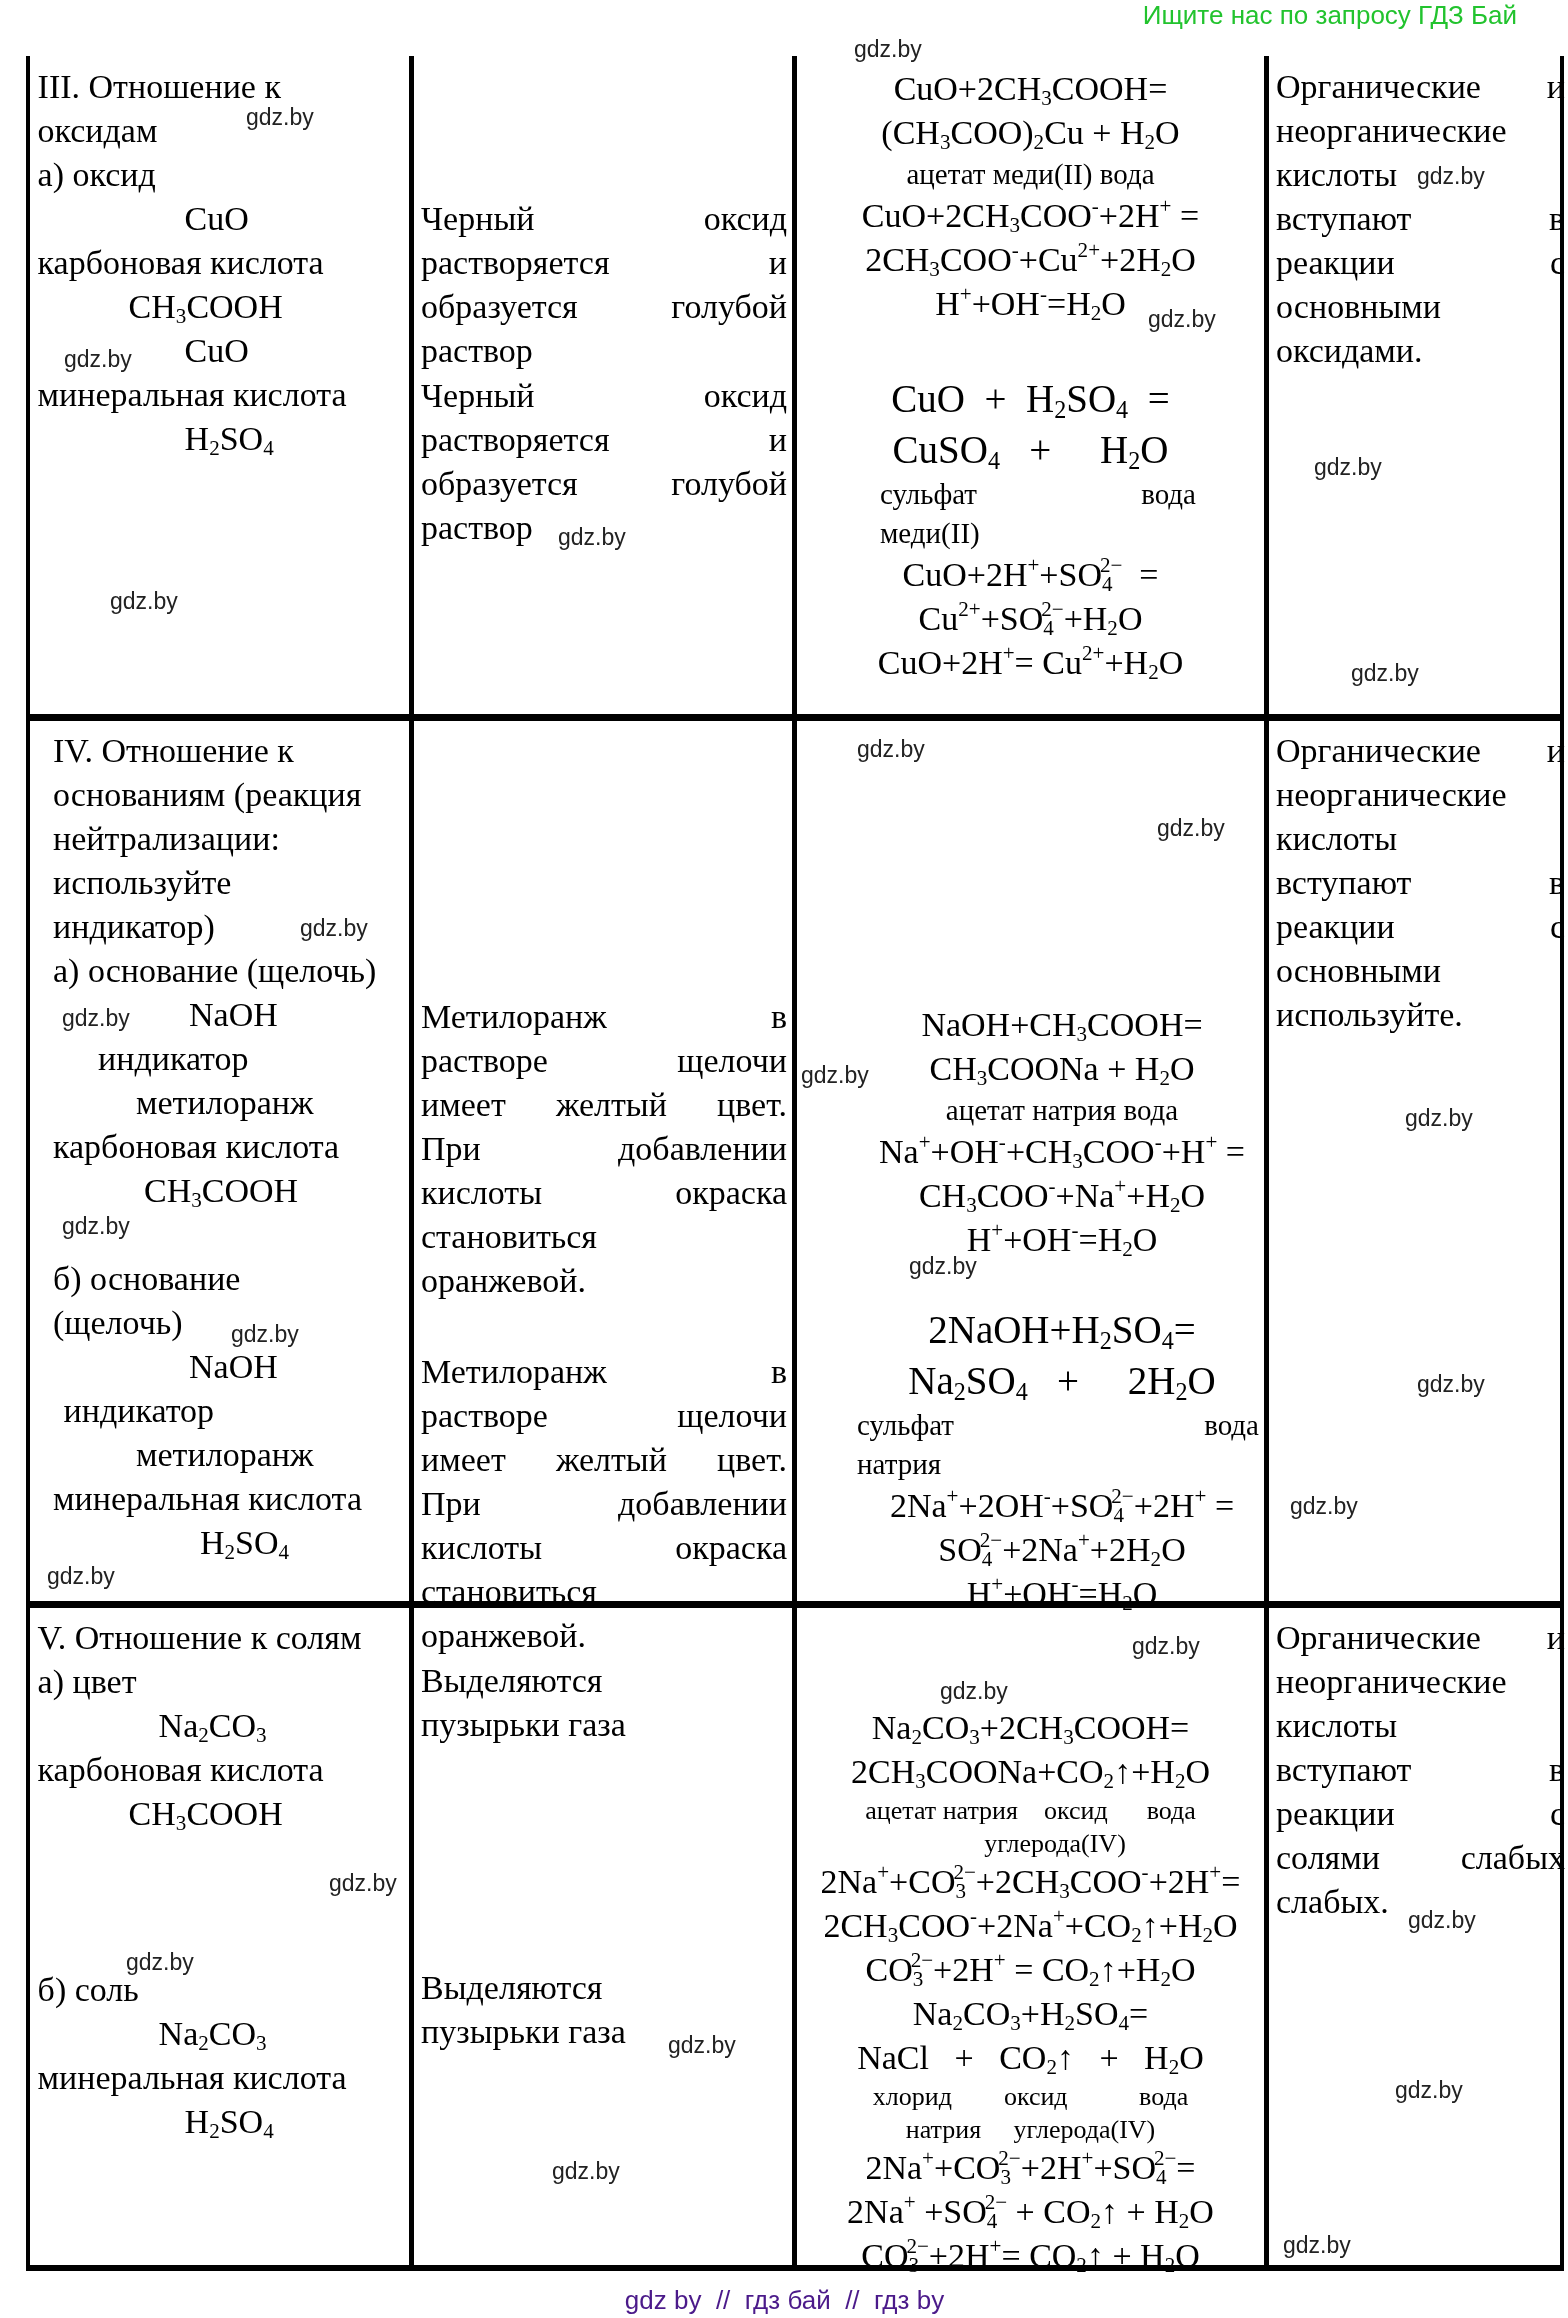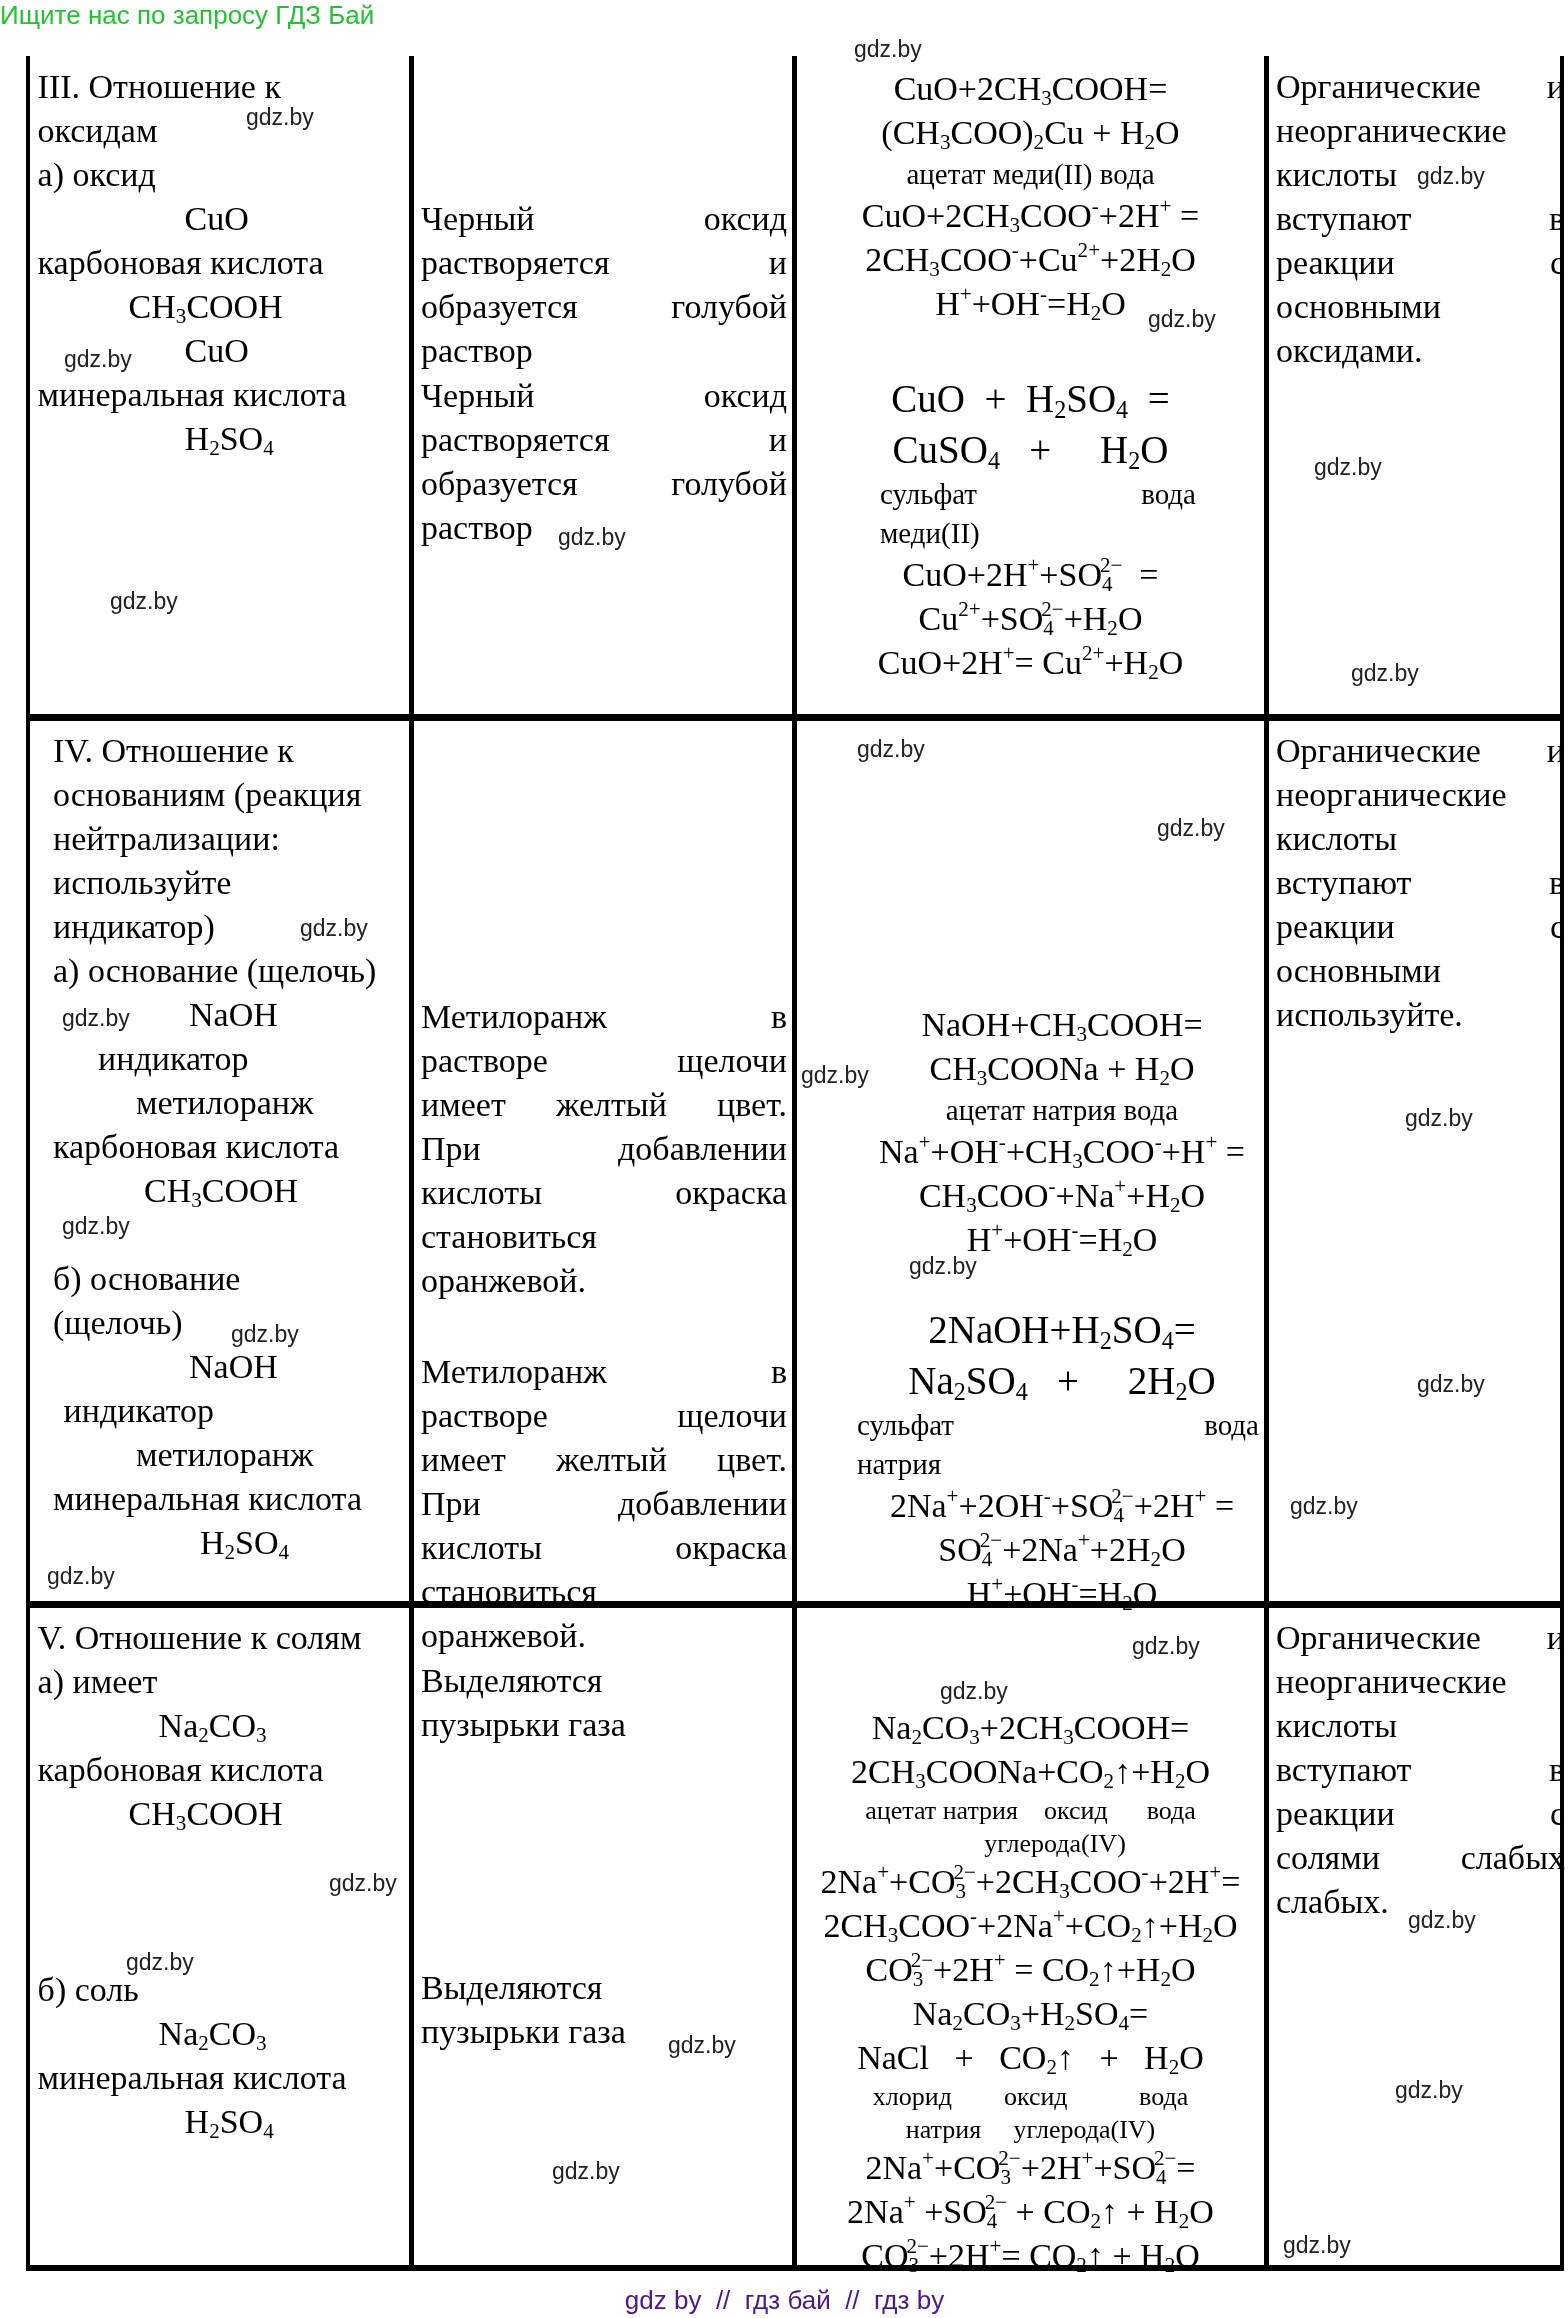--- a/index.html
+++ b/index.html
@@ -1,18 +1,18 @@
 <!DOCTYPE html>
 <html style="font-size:12px"><head>
 <meta charset="utf-8">
 <style>
   html, body { margin:0; padding:0; background:#fff; }
   body { width:1569px; height:2319px; position:relative; overflow:hidden;
          font-family:"Liberation Serif", serif; color:#000; }
-  .hdr { position:absolute; left:0; width:1517px; top:0; height:30px; text-align:left;
+  .hdr { position:absolute; left:0; width:1517px; top:0; height:30px; text-align:right;
          font-family:"Liberation Sans", sans-serif; font-size:26px; color:#22c32e; line-height:30px; }
   .ftr { position:absolute; left:0; width:1569px; top:2283px; height:35px; text-align:center;
          font-family:"Liberation Sans", sans-serif; font-size:26px; color:#4b1a8a; line-height:35px; }
   .tbl { position:absolute; left:26px; top:56px; width:1538px; height:2215px;
          border-left:4.5px solid #000; border-right:4.5px solid #000; border-bottom:6.8px solid #000; box-sizing:border-box; }
   .vline { position:absolute; top:0; bottom:0; width:4.5px; background:#000; }
   .hline { position:absolute; left:0; right:0; height:6.8px; background:#000; }
   .cell { position:absolute; box-sizing:border-box; font-size:34px; line-height:44px; }
   .ln { white-space:nowrap; }
   .just { display:flex; justify-content:space-between; white-space:nowrap; }
@@ -229,21 +229,21 @@
       <div class="just">
         <span>реакции</span>
         <span>с</span>
       </div>
       <div class="ln"><span>основными</span></div>
       <div class="ln"><span>используйте.</span></div>
     </div>
 
   <div class="cell" style="left:7.6px; top:1560px; width:370px;">
     <div class="ln">V. Отношение к солям</div>
-    <div class="ln">а) имеет</div>
+    <div class="ln">а) цвет</div>
     <div class="ln" style="padding-left:121px">Na<sub>2</sub>CO<sub>3</sub></div>
     <div class="ln">карбоновая кислота</div>
     <div class="ln ind2">CH<sub>3</sub>COOH</div>
     <div class="ln" style="margin-top:132px">б) соль</div>
     <div class="ln" style="padding-left:121px">Na<sub>2</sub>CO<sub>3</sub></div>
     <div class="ln">минеральная кислота</div>
     <div class="ln ind3">H<sub>2</sub>SO<sub>4</sub></div>
   </div>
 
   <div class="cell" style="left:391px; top:1603px; width:366px;">

